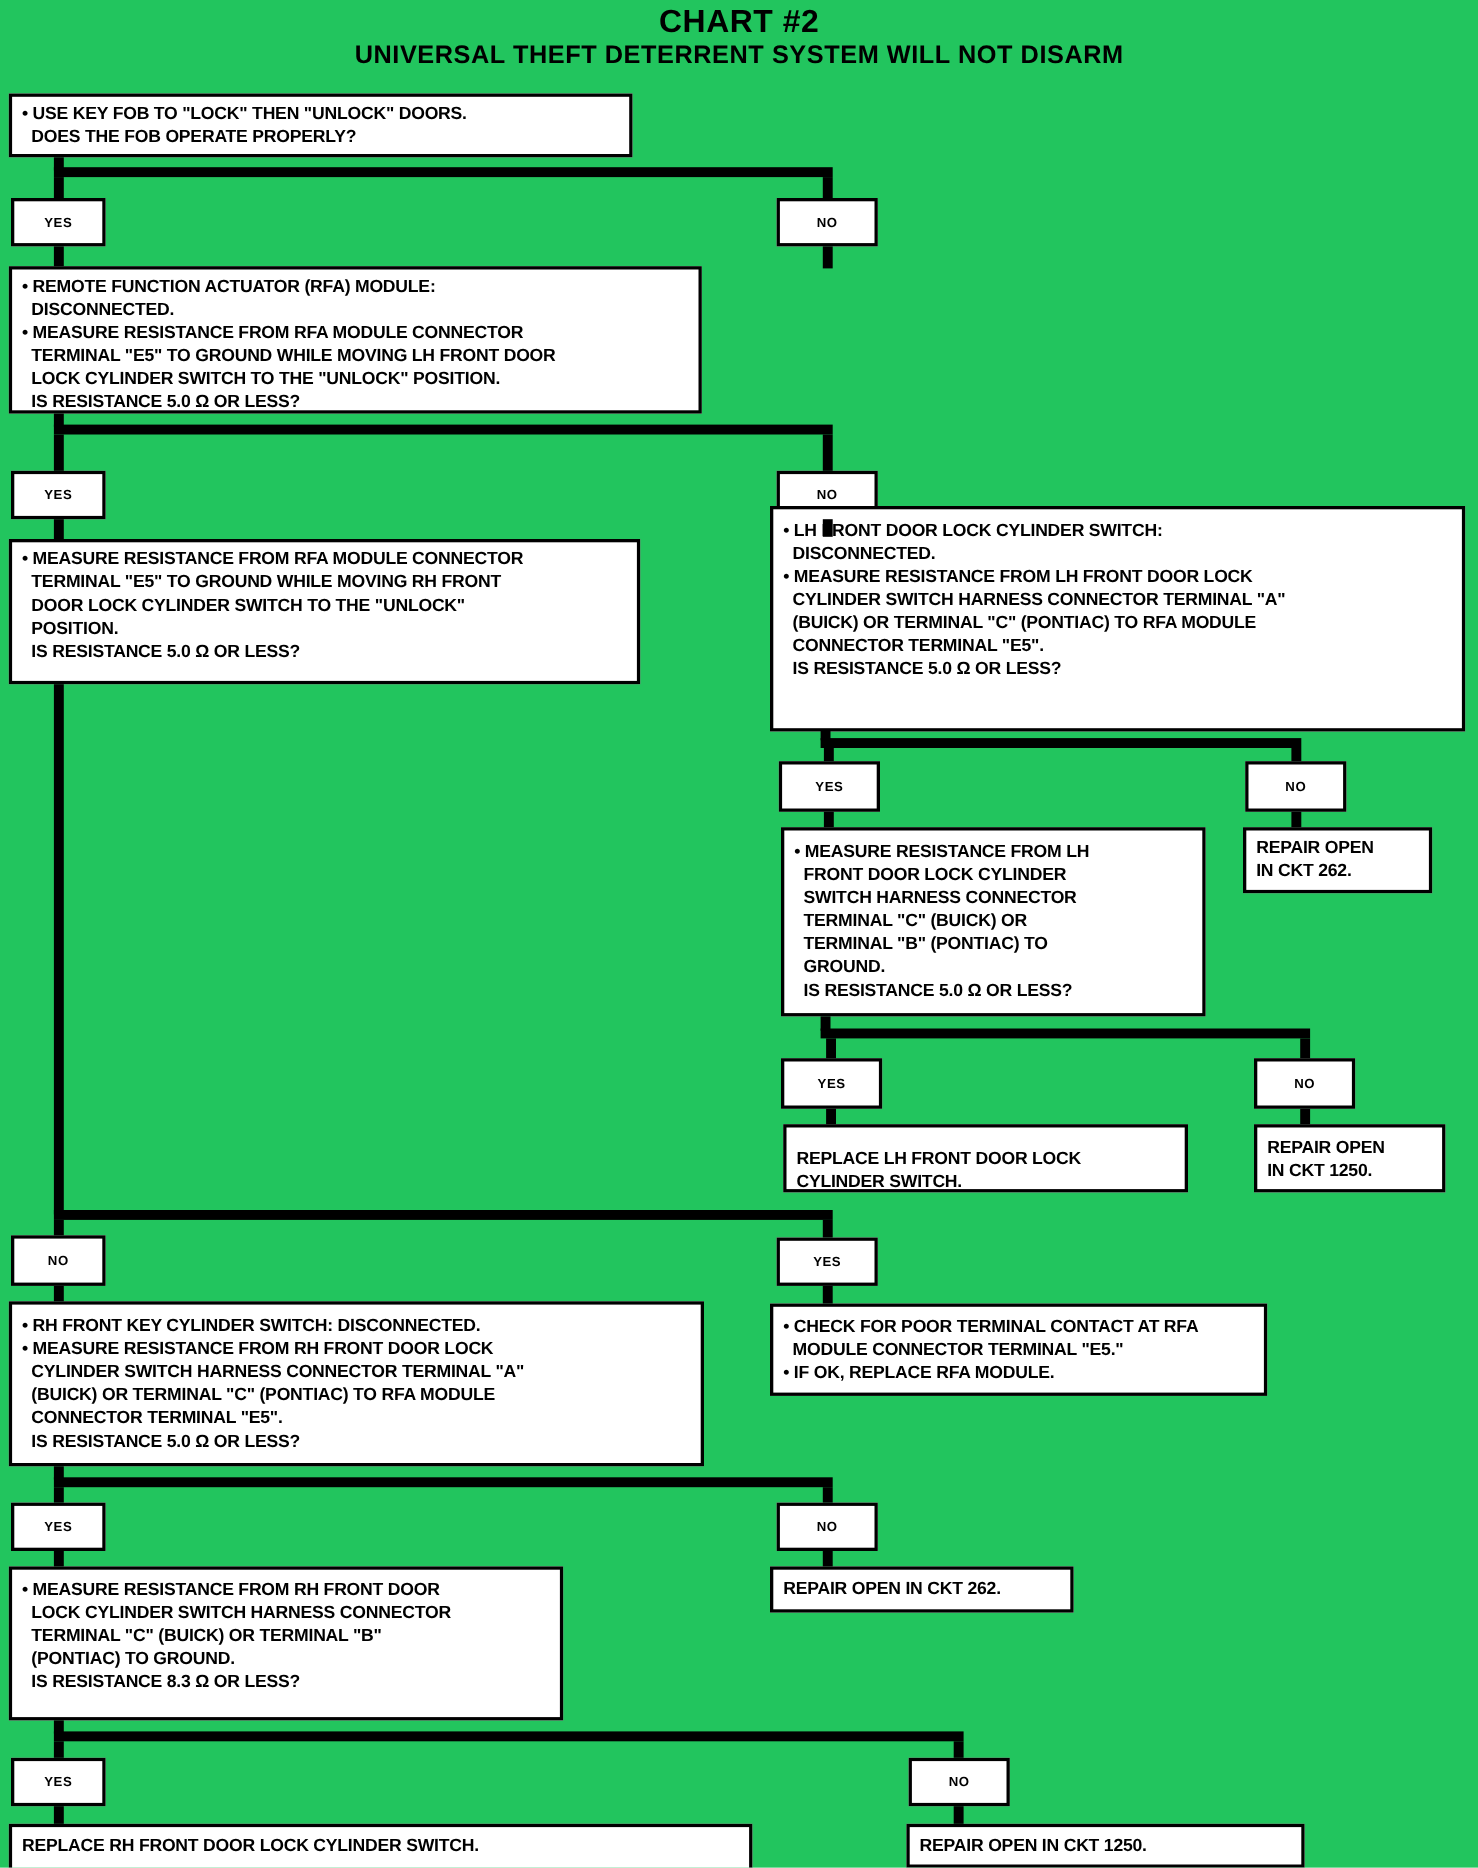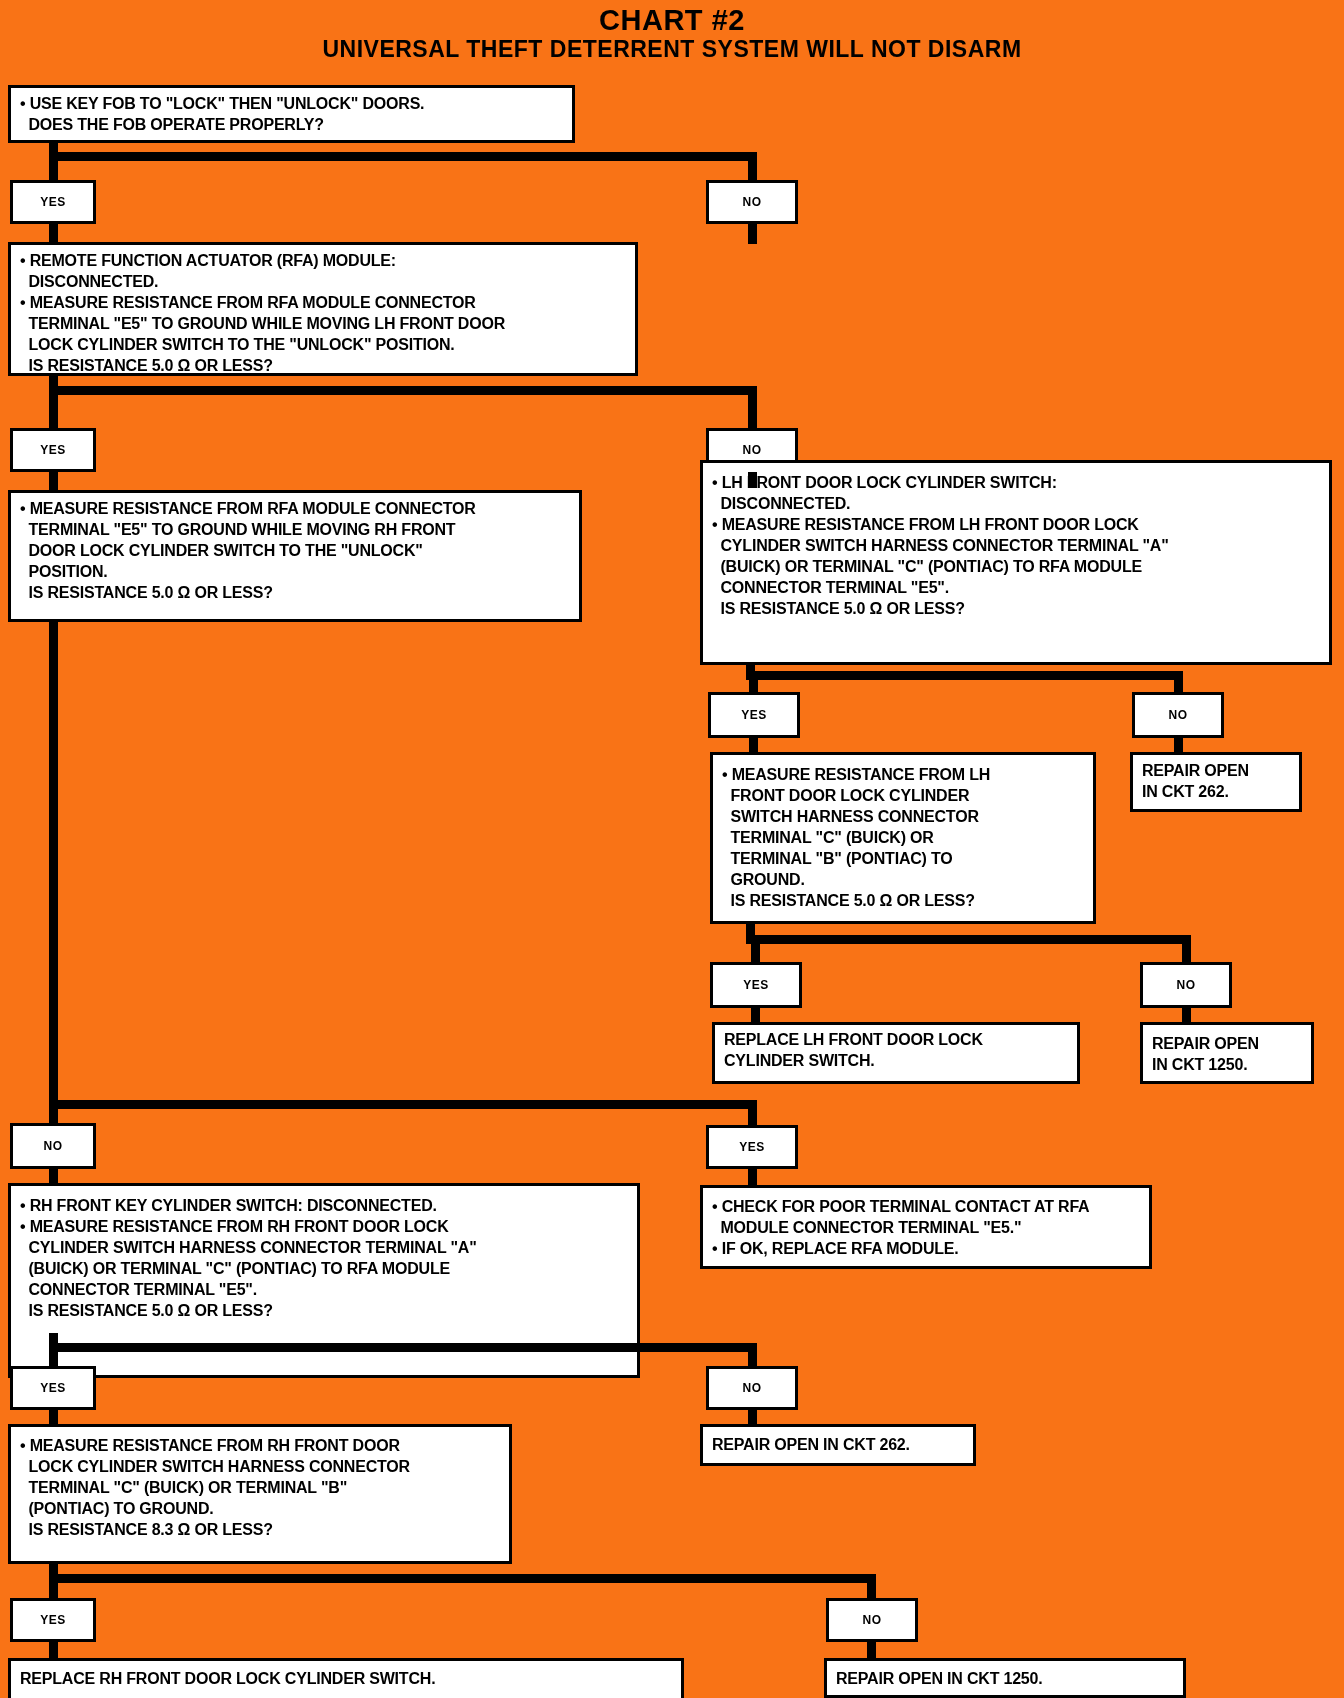--- a/index.html
+++ b/index.html
@@ -1,16 +1,16 @@
 <!DOCTYPE html>
 <html><head>
 <meta charset="utf-8">
 <style>
   html,body{margin:0;padding:0;background:#fff;}
-  #page{position:relative;width:1344px;height:1698px;background:#f97316;overflow:hidden;
+  #page{position:relative;width:1344px;height:1698px;background:#22c55e;overflow:hidden;
         font-family:"Liberation Sans","DejaVu Sans",sans-serif;}
   .title{position:absolute;left:0;width:1344px;text-align:center;color:#000;
          font-weight:700;letter-spacing:.5px;white-space:pre;}
   #title-main{top:4px;font-size:29px;}
   #title-sub{top:36px;font-size:23px;}
   .node{position:absolute;background:#fff;border:3px solid #000;box-sizing:border-box;
         color:#000;font-weight:700;font-size:16px;line-height:21px;
         padding:5px 9px;white-space:pre;letter-spacing:-.2px;}
   .tag{display:flex;align-items:center;justify-content:center;padding:0;
        font-size:12px;letter-spacing:.5px;}
@@ -62,29 +62,29 @@
   TERMINAL "C" (BUICK) OR
   TERMINAL "B" (PONTIAC) TO
   GROUND.
   IS RESISTANCE 5.0 Ω OR LESS?</div>
   <div class="node" style="left:1130px;top:752px;width:172px;height:60px">REPAIR OPEN
 IN CKT 262.</div>
 
   <div class="node tag" style="left:710px;top:962px;width:92px;height:46px">YES</div>
   <div class="node tag" style="left:1140px;top:962px;width:92px;height:46px">NO</div>
 
-  <div class="node" style="left:712px;top:1022px;width:368px;height:62px;padding-top:4px">REPLACE LH FRONT DOOR LOCK
+  <div class="node" style="left:712px;top:1022px;width:368px;height:62px;padding-top:18px">REPLACE LH FRONT DOOR LOCK
 CYLINDER SWITCH.</div>
   <div class="node" style="left:1140px;top:1022px;width:174px;height:62px;padding-top:8px">REPAIR OPEN
 IN CKT 1250.</div>
 
   <div class="node tag" style="left:10px;top:1123px;width:86px;height:46px">NO</div>
   <div class="node tag" style="left:706px;top:1125px;width:92px;height:44px">YES</div>
 
-  <div class="node" style="left:8px;top:1183px;width:632px;height:195px;padding-top:9px">• RH FRONT KEY CYLINDER SWITCH: DISCONNECTED.
+  <div class="node" style="left:8px;top:1183px;width:632px;height:150px;padding-top:9px">• RH FRONT KEY CYLINDER SWITCH: DISCONNECTED.
 • MEASURE RESISTANCE FROM RH FRONT DOOR LOCK
   CYLINDER SWITCH HARNESS CONNECTOR TERMINAL "A"
   (BUICK) OR TERMINAL "C" (PONTIAC) TO RFA MODULE
   CONNECTOR TERMINAL "E5".
   IS RESISTANCE 5.0 Ω OR LESS?</div>
   <div class="node" style="left:700px;top:1185px;width:452px;height:84px;padding-top:8px">• CHECK FOR POOR TERMINAL CONTACT AT RFA
   MODULE CONNECTOR TERMINAL "E5."
 • IF OK, REPLACE RFA MODULE.</div>
 
   <div class="node tag" style="left:10px;top:1366px;width:86px;height:44px">YES</div>

